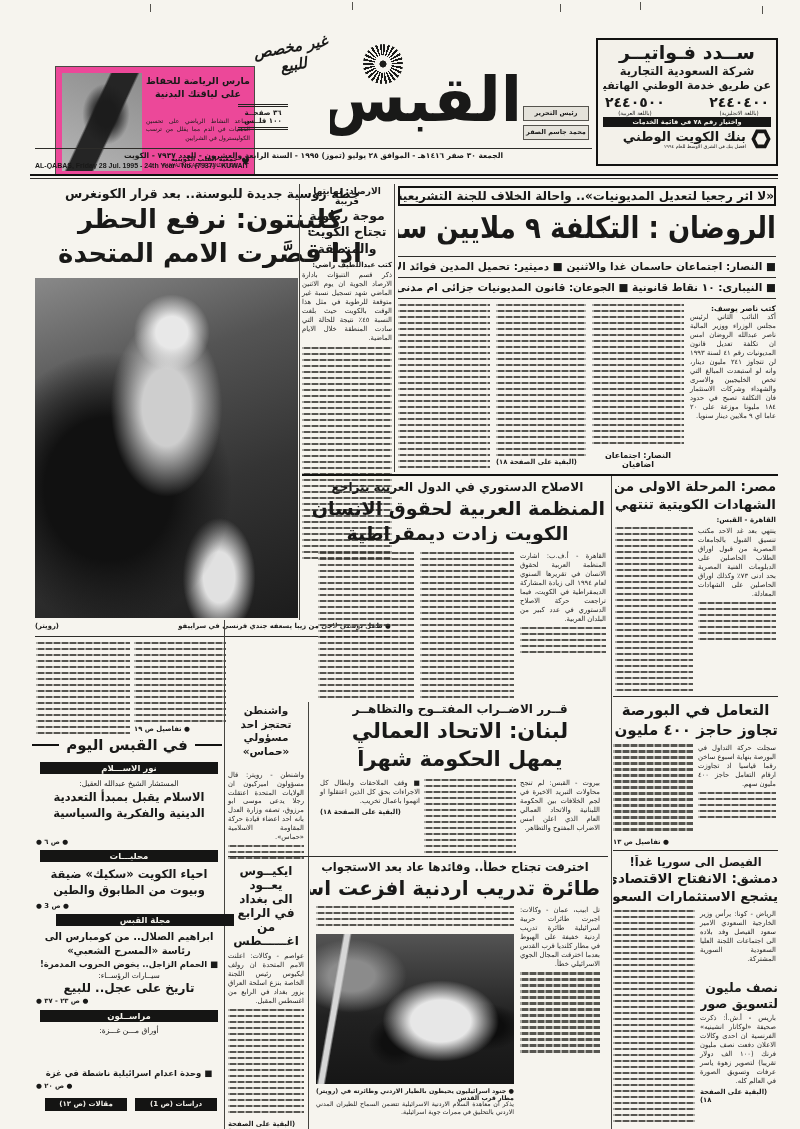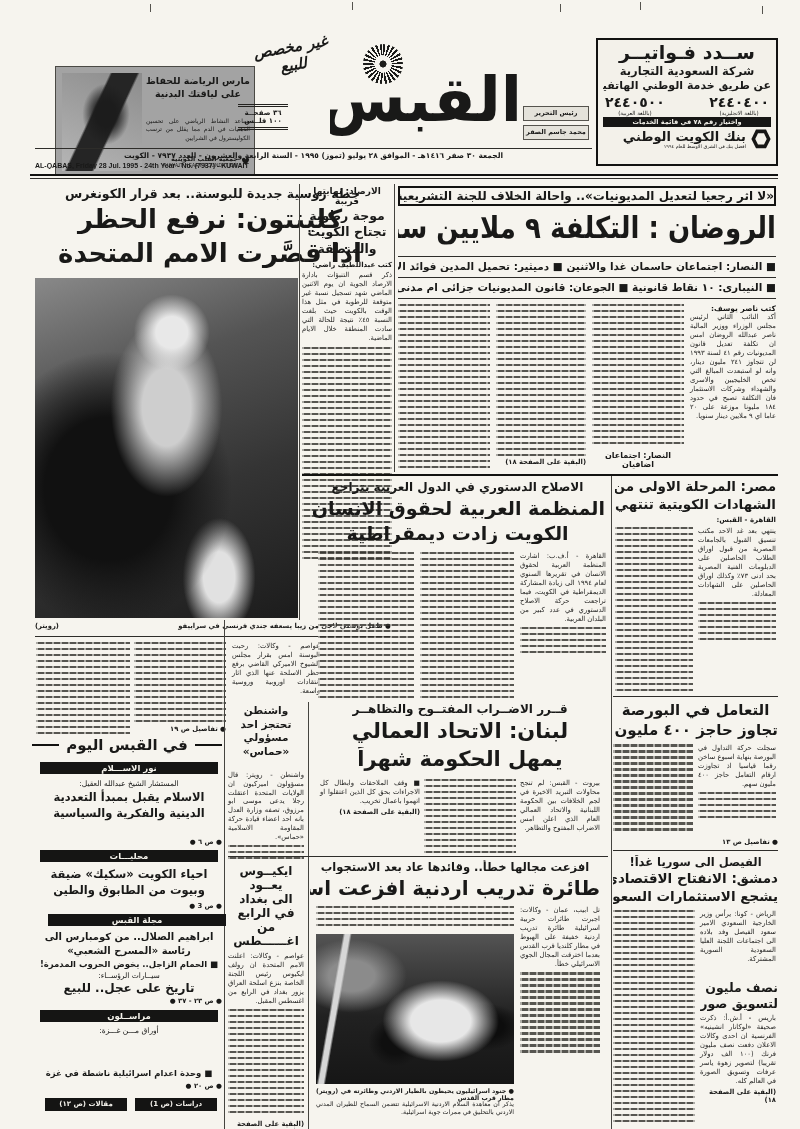--- a/index.html
+++ b/index.html
@@ -14,37 +14,37 @@
   .greek{background-image:
     repeating-linear-gradient(90deg,rgba(246,244,238,.55) 0 2px,transparent 2px 8px),
     repeating-linear-gradient(180deg,#35342f 0 2.5px,transparent 2.5px 6px);
     opacity:.82}
   .vr{position:absolute;width:1px;background:#45443f}
   .hr{position:absolute;height:1px;background:#2e2d2a}
   .hr2{position:absolute;height:2px;background:#121211}
   .cap{font-size:6.8px;font-weight:700}
   .body-sm{font-size:6.8px;line-height:1.32;color:#1d1d1c}
   .banner{background:#151514;color:#f4f2eb;font-weight:700;font-size:8.5px;text-align:center;padding:1px 2px}
-  .ref{font-weight:700;font-size:6.8px;text-align:right}
+  .ref{font-weight:700;font-size:6.8px;text-align:left}
   .photo{filter:saturate(0)}
   .mark{position:absolute;width:1px;height:8px;background:#55534e}
   .blackbox{background:#141413;color:#f2f0ea;font-size:7px;font-weight:700;text-align:center;line-height:13px}
 </style>
 </head>
 <body>
 
 <div id="page">
 
   <div class="mark" style="left:150px;top:4px"></div>
   <div class="mark" style="left:352px;top:2px"></div>
   <div class="mark" style="left:560px;top:4px"></div>
   <div class="mark" style="left:640px;top:2px"></div>
   <div class="mark" style="left:762px;top:6px"></div>
 
-  <div class="abs" style="left:55px;top:66px;width:200px;height:110px;border:1px solid #4a4944;background:#a3a3a3">
+  <div class="abs" style="left:55px;top:66px;width:200px;height:110px;border:1px solid #4a4944;background:#ec4899">
     <div class="abs photo" style="left:6px;top:6px;width:80px;height:98px;background:
       radial-gradient(ellipse at 55% 42%,#1d1c1a 0 16%,transparent 38%),
       linear-gradient(115deg,transparent 38%,#26251f 40% 60%,transparent 62%),
       linear-gradient(25deg,#b9b6ac,#8f8c84)"></div>
     <div class="abs b" style="left:90px;top:8px;width:104px;font-size:9.5px;line-height:1.35;text-align:center">مارس الرياضة للحفاظ على لياقتك البدنية</div>
     <div class="abs j" style="left:90px;top:50px;width:104px;font-size:6px;line-height:1.4">يساعد النشاط الرياضي على تحسين الدهنيات في الدم مما يقلل من ترسب الكوليسترول في الشرايين</div>
     <div class="abs" style="left:90px;top:88px;width:104px;display:flex;align-items:center;gap:3px;justify-content:flex-start">
       <span style="font-size:10px">♥</span>
       <span>
         <span class="b" style="font-size:6.5px;display:block">جمعية القلب الكويتية</span>
@@ -112,23 +112,20 @@
     radial-gradient(ellipse at 50% 38%,#d0cec4 0 13%,transparent 30%),
     radial-gradient(ellipse at 28% 62%,#12110f 0 24%,transparent 46%),
     radial-gradient(ellipse at 70% 88%,#e3e1d8 0 6%,transparent 14%),
     linear-gradient(160deg,#8b8981 0%,#56544e 30%,#363432 62%,#1d1c1b 100%)"></div>
   <div class="abs" style="left:35px;top:622px;width:356px;display:flex;justify-content:space-between">
     <span class="cap">● طفل بوسني لاجئ من زيبا يسعفه جندي فرنسي في سراييفو</span>
     <span class="cap">(رويتر)</span>
   </div>
   <div class="hr" style="left:35px;top:636px;width:356px"></div>
 
-  <div class="abs" style="left:232px;top:642px;width:88px;height:96px">
-    <div class="body-sm j">عواصم - وكالات: رحبت البوسنة امس بقرار مجلس الشيوخ الاميركي القاضي برفع حظر الاسلحة عنها الذي اثار انتقادات اوروبية وروسية واسعة.</div>
-  </div>
   <div class="abs" style="left:134px;top:642px;width:92px;height:96px">
     <div class="greek" style="height:80px"></div>
     <div class="ref" style="margin-top:3px">● تفاصيل ص ١٩</div>
   </div>
   <div class="abs greek" style="left:36px;top:642px;width:94px;height:96px"></div>
 
   <div class="vr" style="left:299px;top:184px;height:436px"></div>
   <div class="vr" style="left:394px;top:184px;height:288px"></div>
   <div class="abs" style="left:302px;top:186px;width:90px;height:432px">
     <div class="b c" style="font-size:9px">الارصاد: نهايتها قريبة</div>
@@ -206,21 +203,21 @@
   </div>
 
   <div class="vr" style="left:308px;top:702px;height:427px"></div>
   <div class="abs" style="left:228px;top:704px;width:76px;height:148px">
     <div class="b c" style="font-size:10.5px;line-height:1.3">واشنطن تحتجز احد مسؤولي «حماس»</div>
     <div class="body-sm j" style="margin-top:12px">واشنطن - رويتر: قال مسؤولون اميركيون ان الولايات المتحدة اعتقلت رجلا يدعى موسى ابو مرزوق، تصفه وزارة العدل بانه احد اعضاء قيادة حركة المقاومة الاسلامية «حماس».</div>
     <div class="greek" style="height:18px;margin-top:3px"></div>
   </div>
   <div class="hr" style="left:228px;top:856px;width:380px"></div>
 
-  <div class="abs b c nw" style="left:310px;top:860px;width:290px;font-size:11.5px">افزعت مجالها خطأ.. وقائدها عاد بعد الاستجواب</div>
+  <div class="abs b c nw" style="left:310px;top:860px;width:290px;font-size:11.5px">اخترقت تجتاح خطأ.. وقائدها عاد بعد الاستجواب</div>
   <div class="abs b c nw" style="left:310px;top:876px;width:290px;font-size:20px">طائرة تدريب اردنية افزعت اسرائيل</div>
   <div class="abs" style="left:520px;top:906px;width:80px;height:223px">
     <div class="body-sm j">تل ابيب، عمان - وكالات: اجبرت طائرات حربية اسرائيلية طائرة تدريب اردنية خفيفة على الهبوط في مطار كلنديا قرب القدس بعدما اخترقت المجال الجوي الاسرائيلي خطأ.</div>
     <div class="greek" style="height:84px;margin-top:3px"></div>
   </div>
   <div class="abs greek" style="left:316px;top:906px;width:198px;height:24px"></div>
   <div class="abs photo" style="left:316px;top:934px;width:198px;height:150px;background:
     radial-gradient(ellipse at 63% 58%,#e9e7df 0 17%,transparent 33%),
     radial-gradient(ellipse at 84% 62%,#0d0d0c 0 9%,transparent 18%),
     radial-gradient(ellipse at 40% 72%,#100f0e 0 8%,transparent 16%),
@@ -264,21 +261,21 @@
   </div>
   <div class="abs banner" style="left:40px;top:762px;width:178px">نور الاســـلام</div>
   <div class="abs c" style="left:36px;top:779px;width:186px;font-size:7.5px">المستشار الشيخ عبدالله العقيل:</div>
   <div class="abs b c" style="left:36px;top:789px;width:186px;font-size:11.5px;line-height:1.4">الاسلام يقبل بمبدأ التعددية الدينية والفكرية والسياسية</div>
   <div class="abs ref" style="left:36px;top:838px;width:186px">● ص ٦ ●</div>
 
   <div class="abs banner" style="left:40px;top:850px;width:178px">محليـــات</div>
   <div class="abs b c" style="left:36px;top:866px;width:186px;font-size:11.5px;line-height:1.4">احياء الكويت «سكيك» ضيقة وبيوت من الطابوق والطين</div>
   <div class="abs ref" style="left:36px;top:902px;width:186px">● ص 3 ●</div>
 
-  <div class="abs banner" style="left:48px;top:914px;width:178px">مجلة القبس</div>
+  <div class="abs banner" style="left:56px;top:914px;width:178px">مجلة القبس</div>
   <div class="abs b c" style="left:36px;top:930px;width:186px;font-size:10px;line-height:1.4">ابراهيم الصلال.. من كومبارس الى رئاسة «المسرح الشعبي»</div>
   <div class="abs b c" style="left:36px;top:959px;width:186px;font-size:8.5px">■ الحمام الزاجل.. يخوض الحروب المدمرة!</div>
   <div class="abs c" style="left:36px;top:971px;width:186px;font-size:7.5px">سيــارات الرؤســاء:</div>
   <div class="abs b c" style="left:36px;top:981px;width:186px;font-size:12px">تاريخ على عجل.. للبيع</div>
   <div class="abs ref" style="left:36px;top:997px;width:186px">● ص ٢٣ - ٣٧ ●</div>
 
   <div class="abs banner" style="left:40px;top:1010px;width:178px">مراســلون</div>
   <div class="abs c" style="left:36px;top:1026px;width:186px;font-size:7.5px">أوراق مـــن غـــزة:</div>
   <div class="abs b c" style="left:36px;top:1068px;width:186px;font-size:8.5px">■ وحدة اعدام اسرائيلية ناشطة في غزة</div>
   <div class="abs ref" style="left:36px;top:1082px;width:186px">● ص ٢٠ ●</div>

